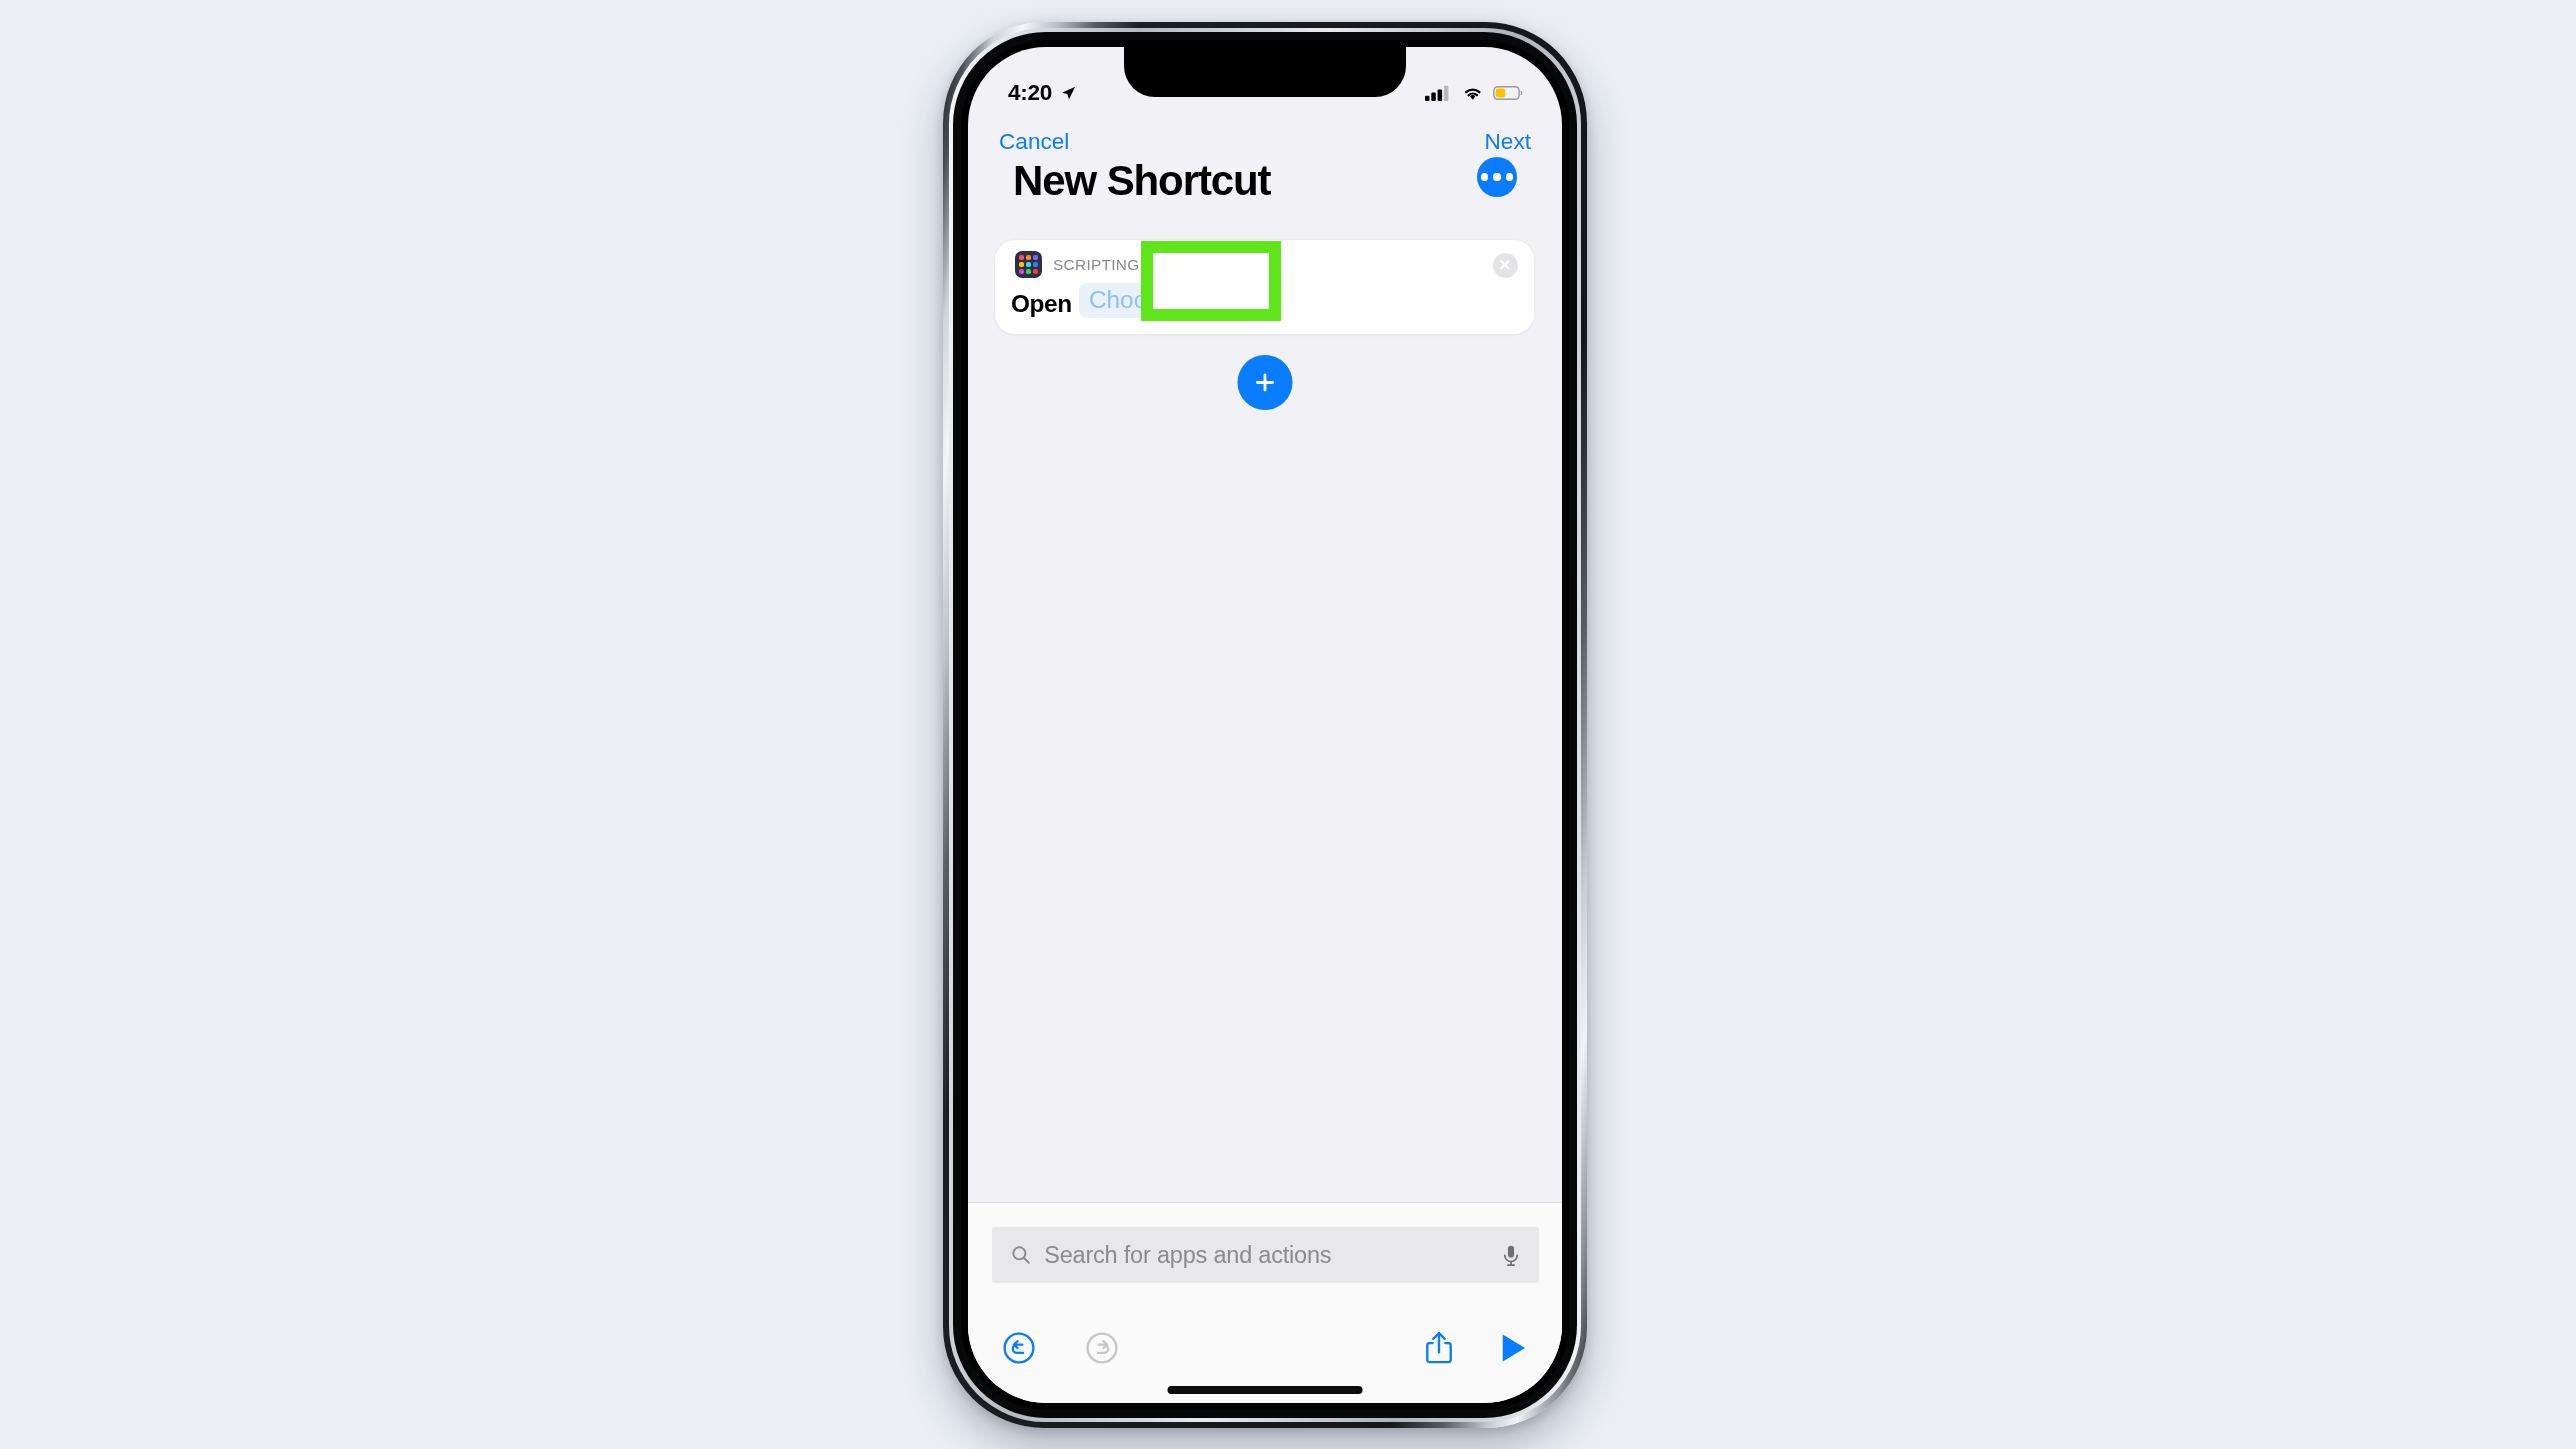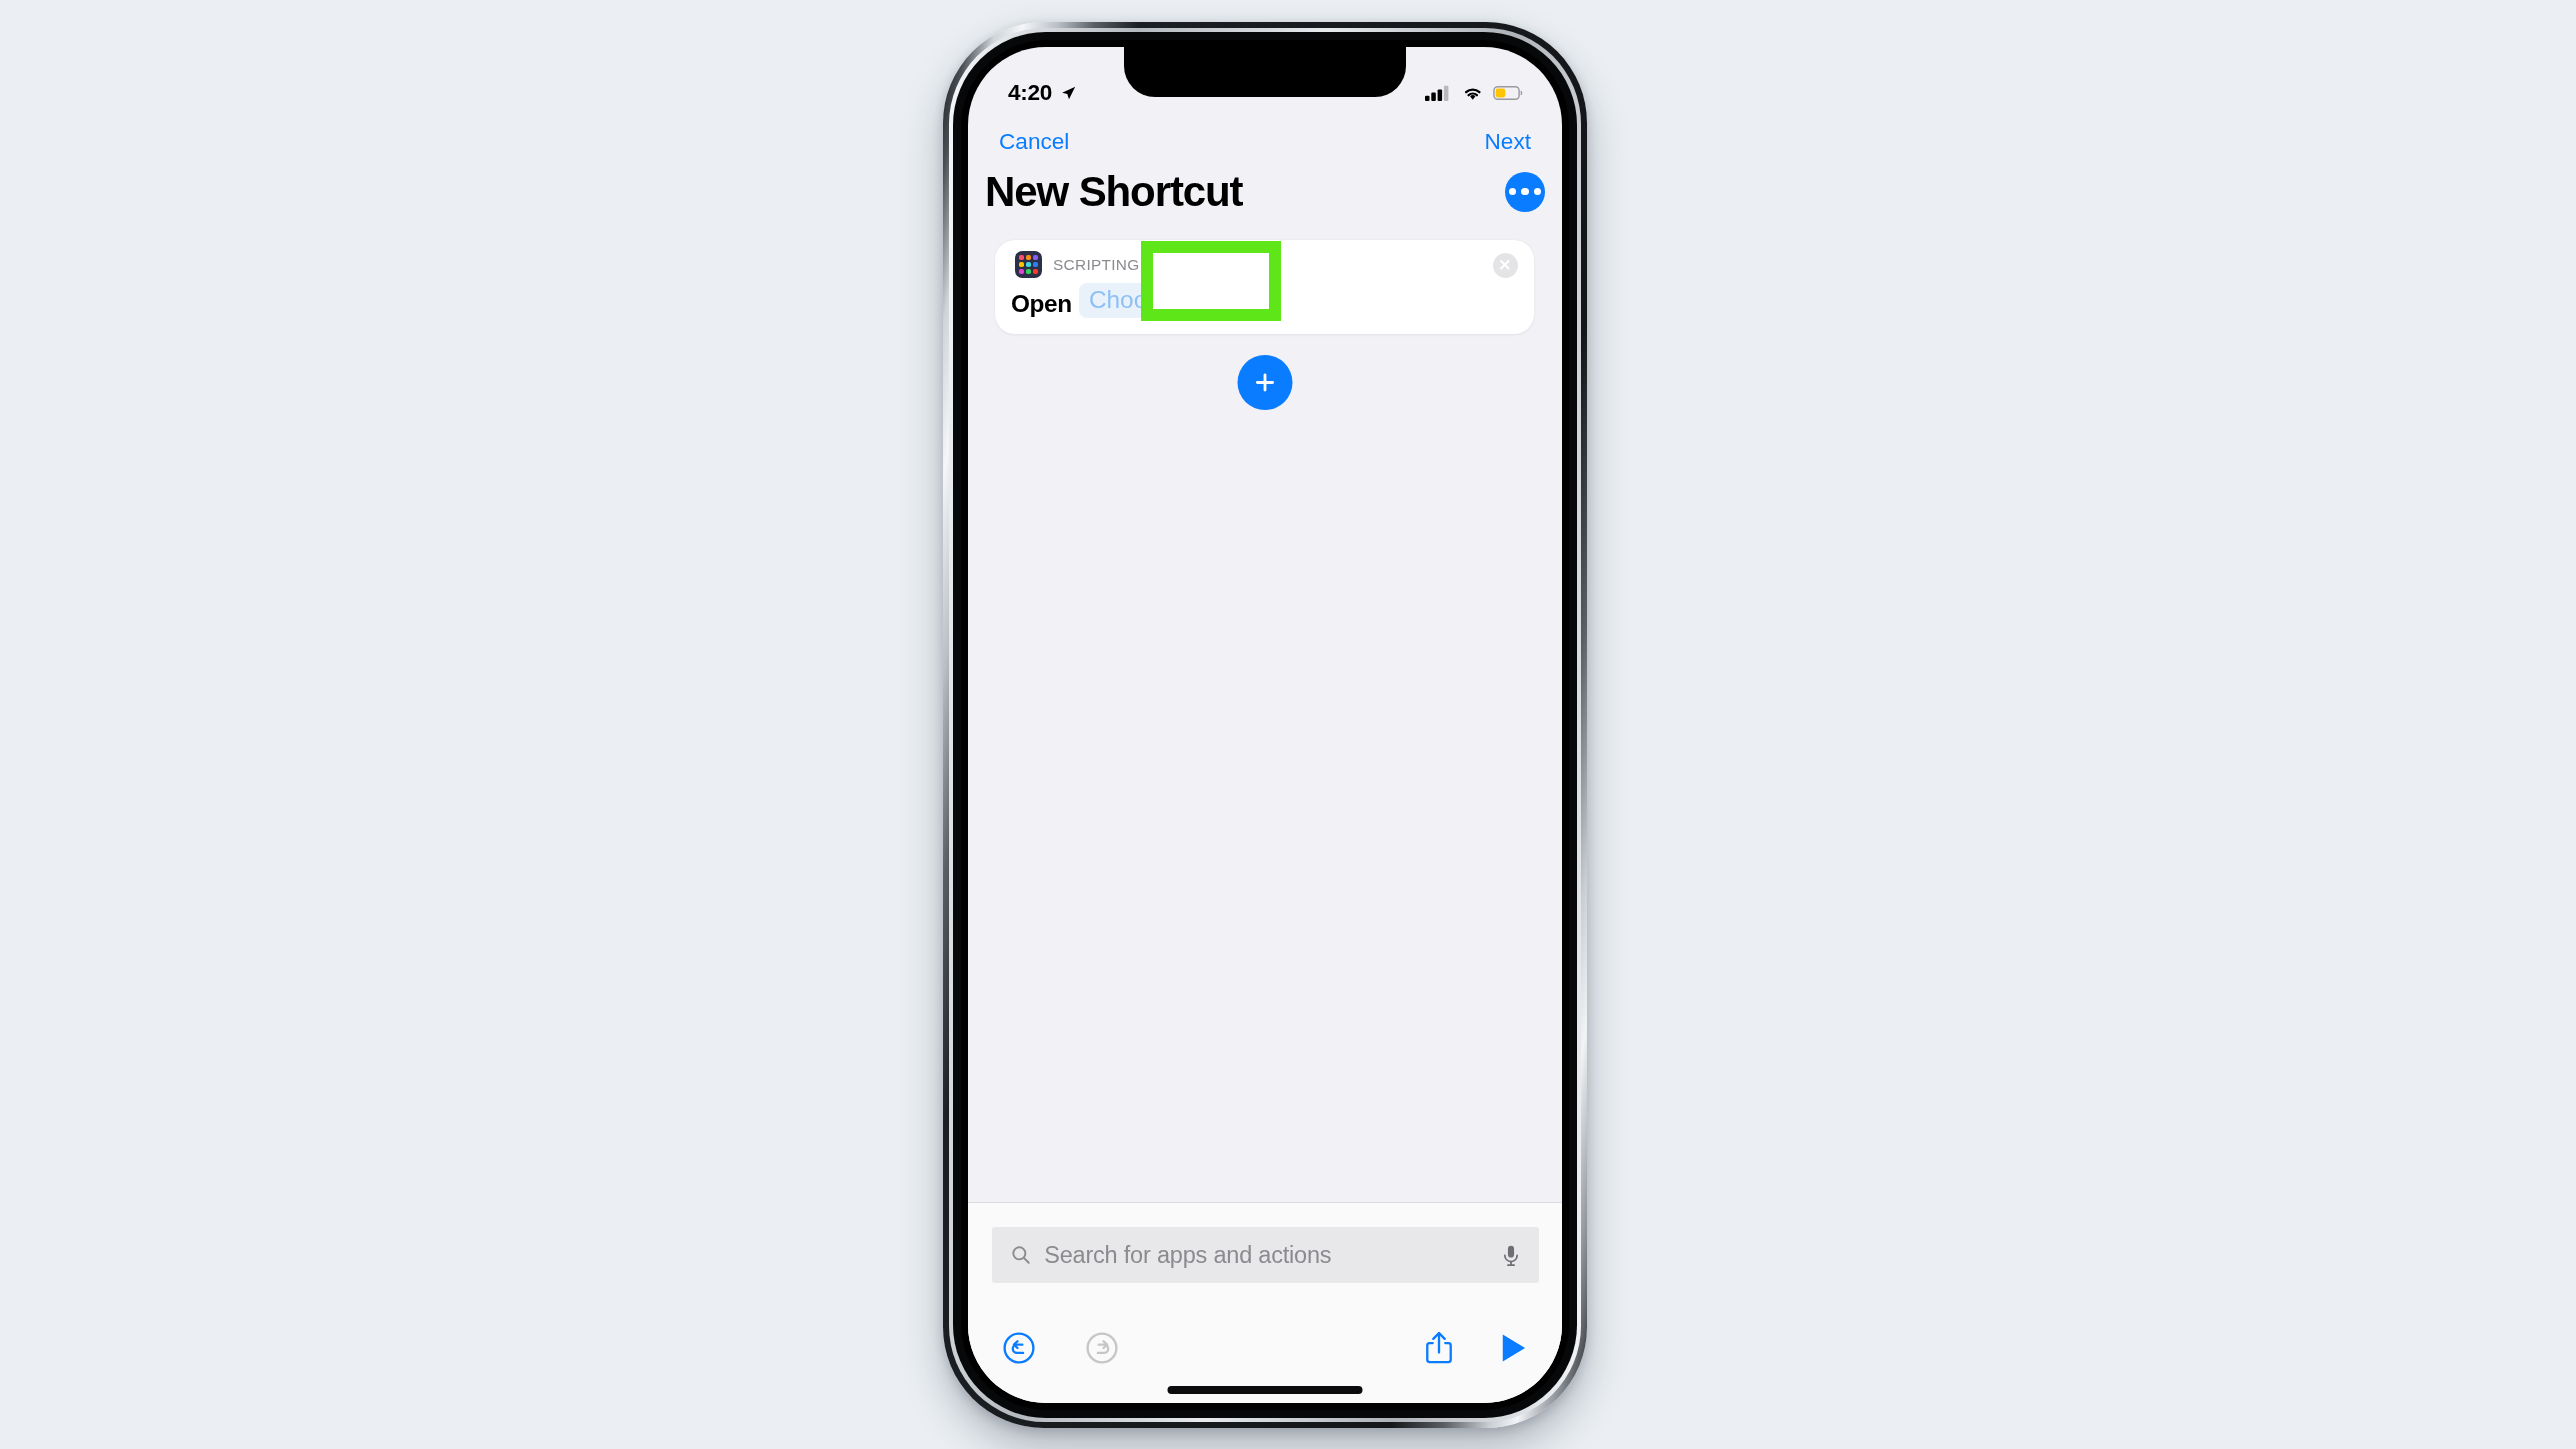--- a/index.html
+++ b/index.html
@@ -130,23 +130,23 @@
     cursor: pointer;
   }
   .nav-btn.next { font-weight: 400; }
 
   
   .title-row {
     position: absolute;
     top: 110px; left: 0; right: 0;
     height: 69px;
     display: flex;
-    align-items: center;
+    align-items: flex-start;
     justify-content: space-between;
-    padding: 0 17px;
+    padding: 0 45px;
   }
   .page-title {
     font-size: 42px;
     font-weight: bold;
     color: #000;
     letter-spacing: -1.1px;
   }
   .more-btn {
     width: 40px;
     height: 40px;

